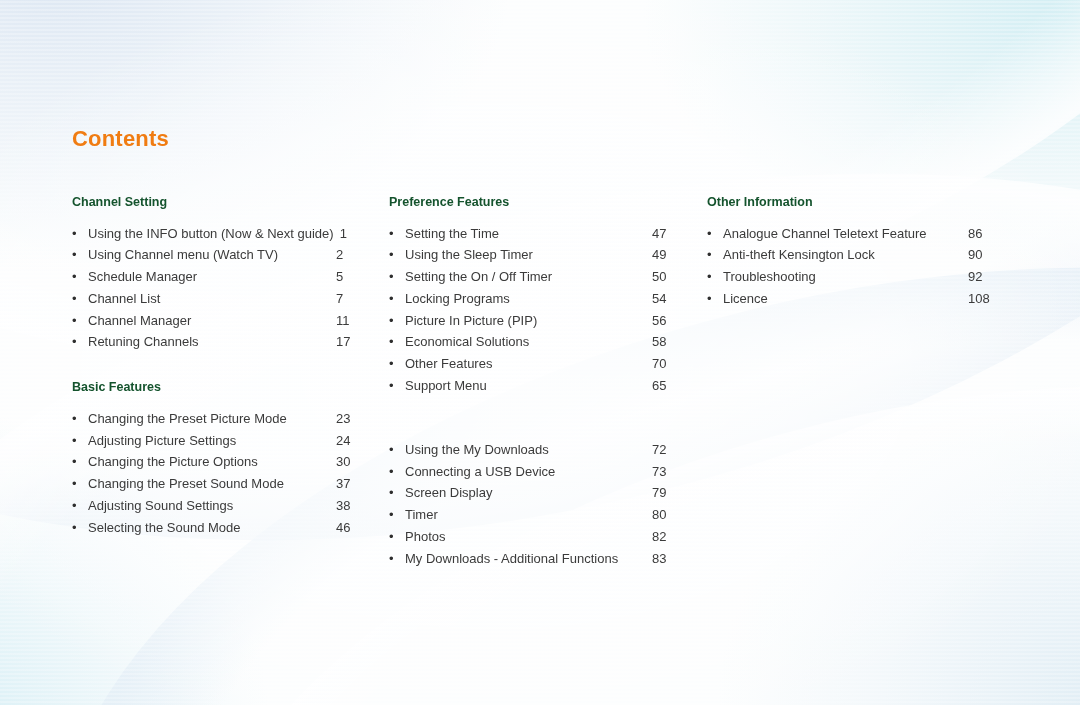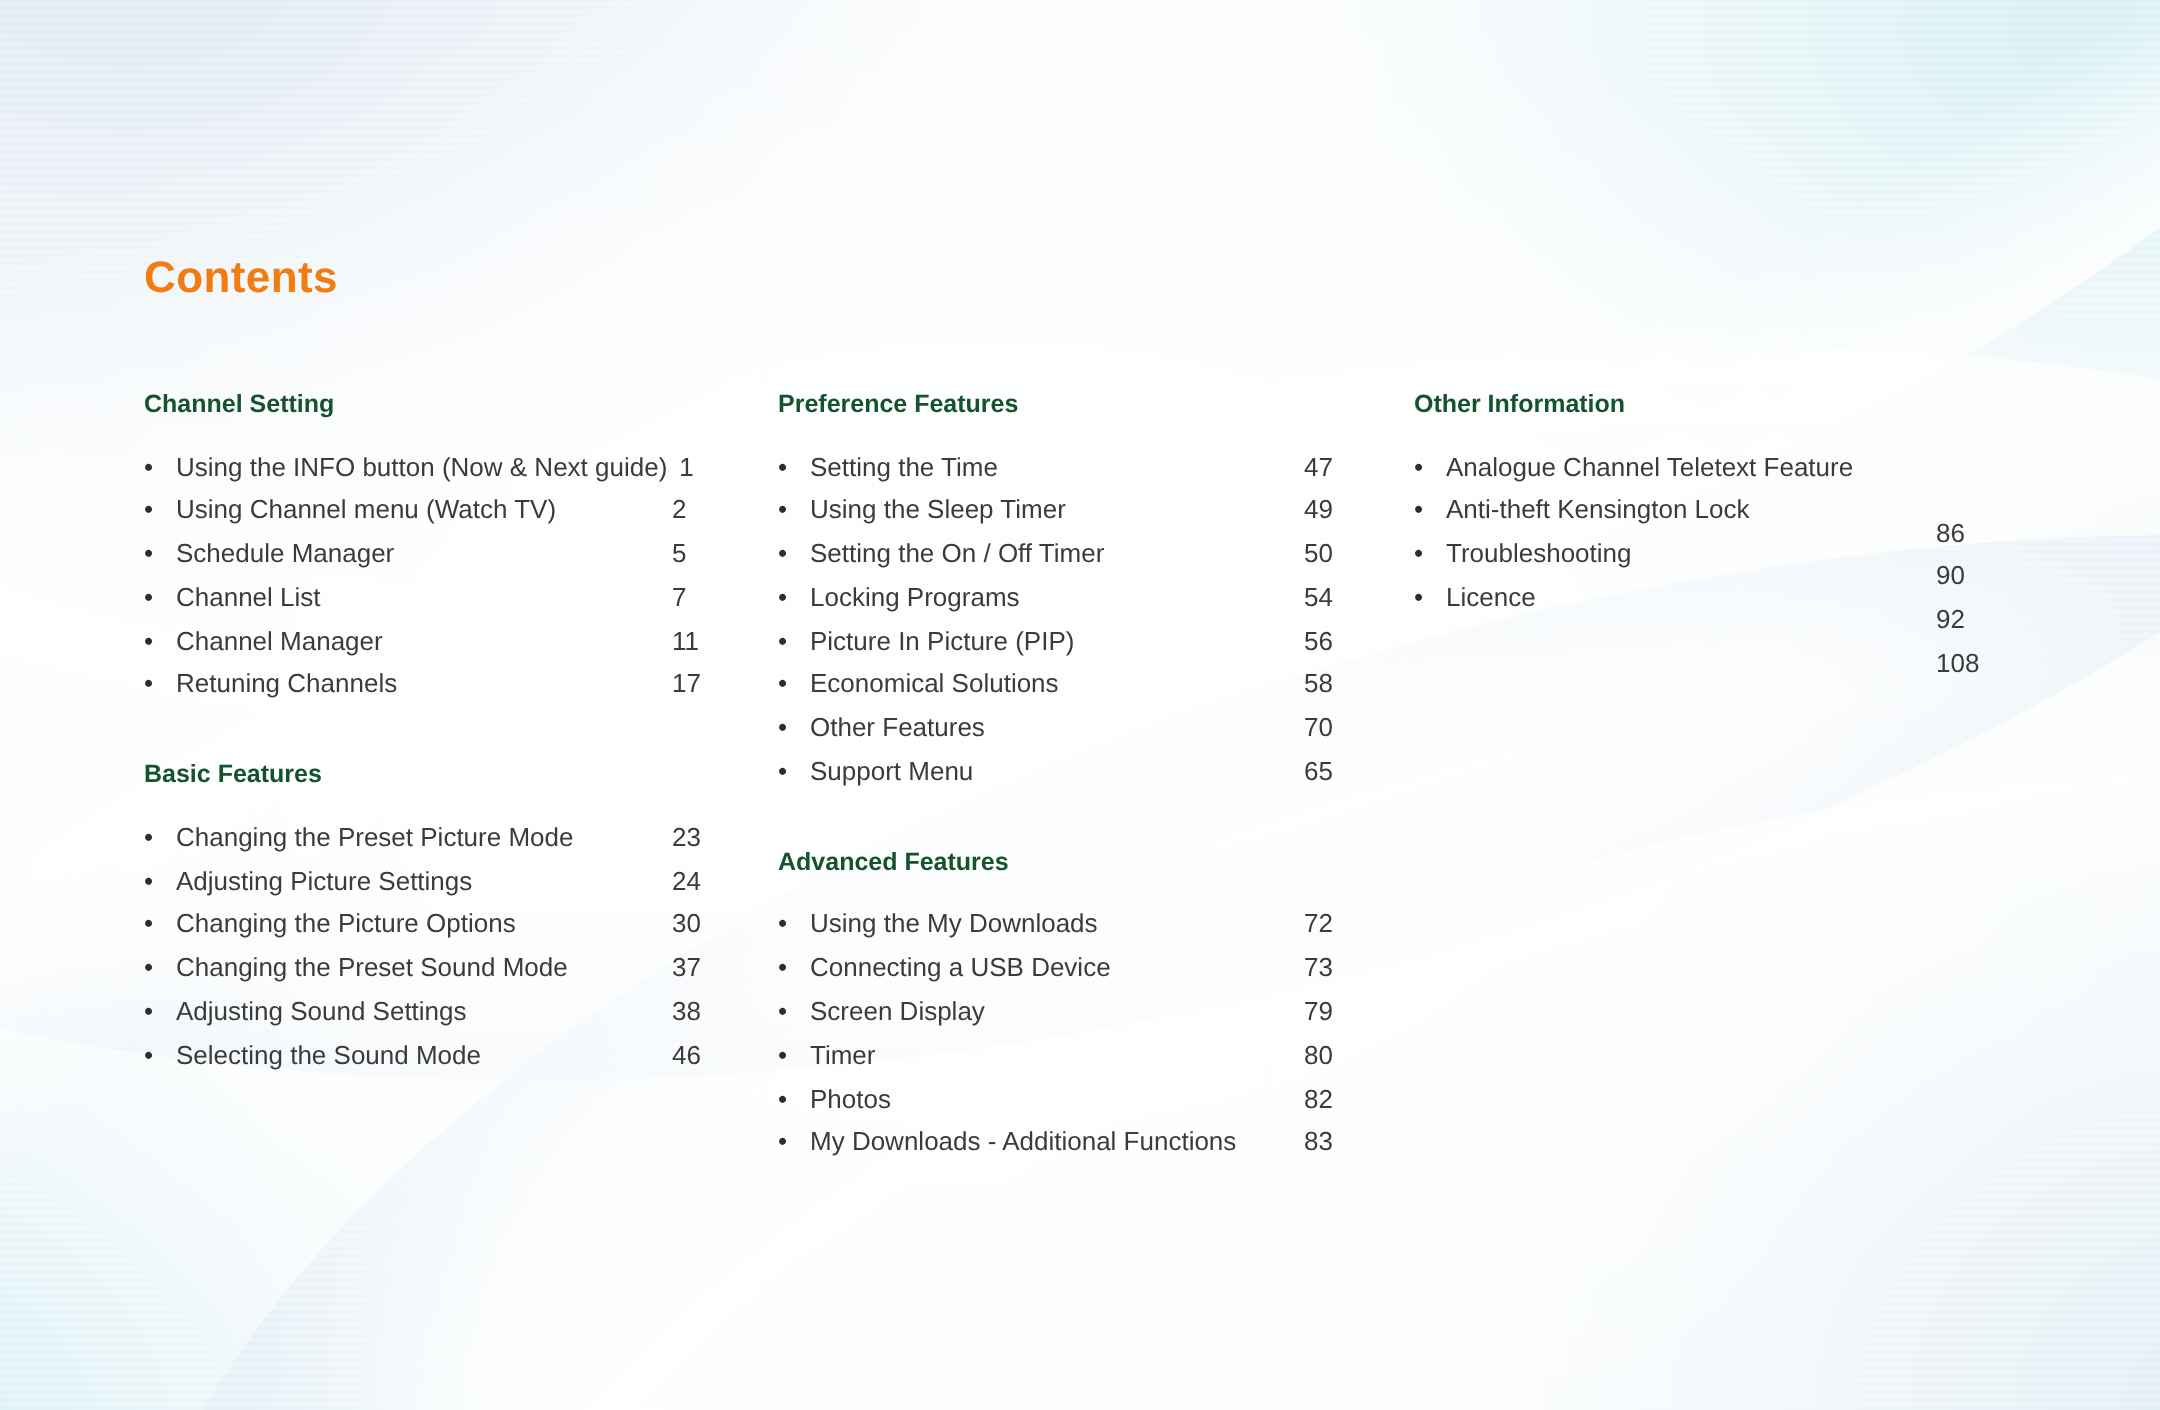--- a/index.html
+++ b/index.html
@@ -183,21 +183,21 @@
   .entry-page {
     position: absolute;
     font-size: 13px;
     color: #3b3b3b;
     text-align: left;
   }
 
   
   .col-1 .entry-page { left: 264px; }
   .col-2 .entry-page { left: 263px; text-align: right; }
-  .col-3 .entry-page { left: 261px; margin-top: 33px; }
+  .col-3 .entry-page { left: 261px; }
 
   
   .gap-after-heading { height: 17px; }
   .gap-between-sections { height: 25px; }
 </style>
 </head>
 <body>
 
 <div class="page">
 
@@ -335,21 +335,20 @@
               </li>
               <li class="entry">
                 <span class="entry-bullet">•</span>
                 <span class="entry-label">Support Menu</span>
                 <span class="entry-page">65</span>
               </li>
             </ul>
           </div>
           <div class="gap-between-sections"></div>
           <div class="section">
-            <div class="section-heading">Advanced Features</div>
             <div class="gap-after-heading"></div>
             <ul class="entry-list">
               <li class="entry">
                 <span class="entry-bullet">•</span>
                 <span class="entry-label">Using the My Downloads</span>
                 <span class="entry-page">72</span>
               </li>
               <li class="entry">
                 <span class="entry-bullet">•</span>
                 <span class="entry-label">Connecting a USB Device</span>

